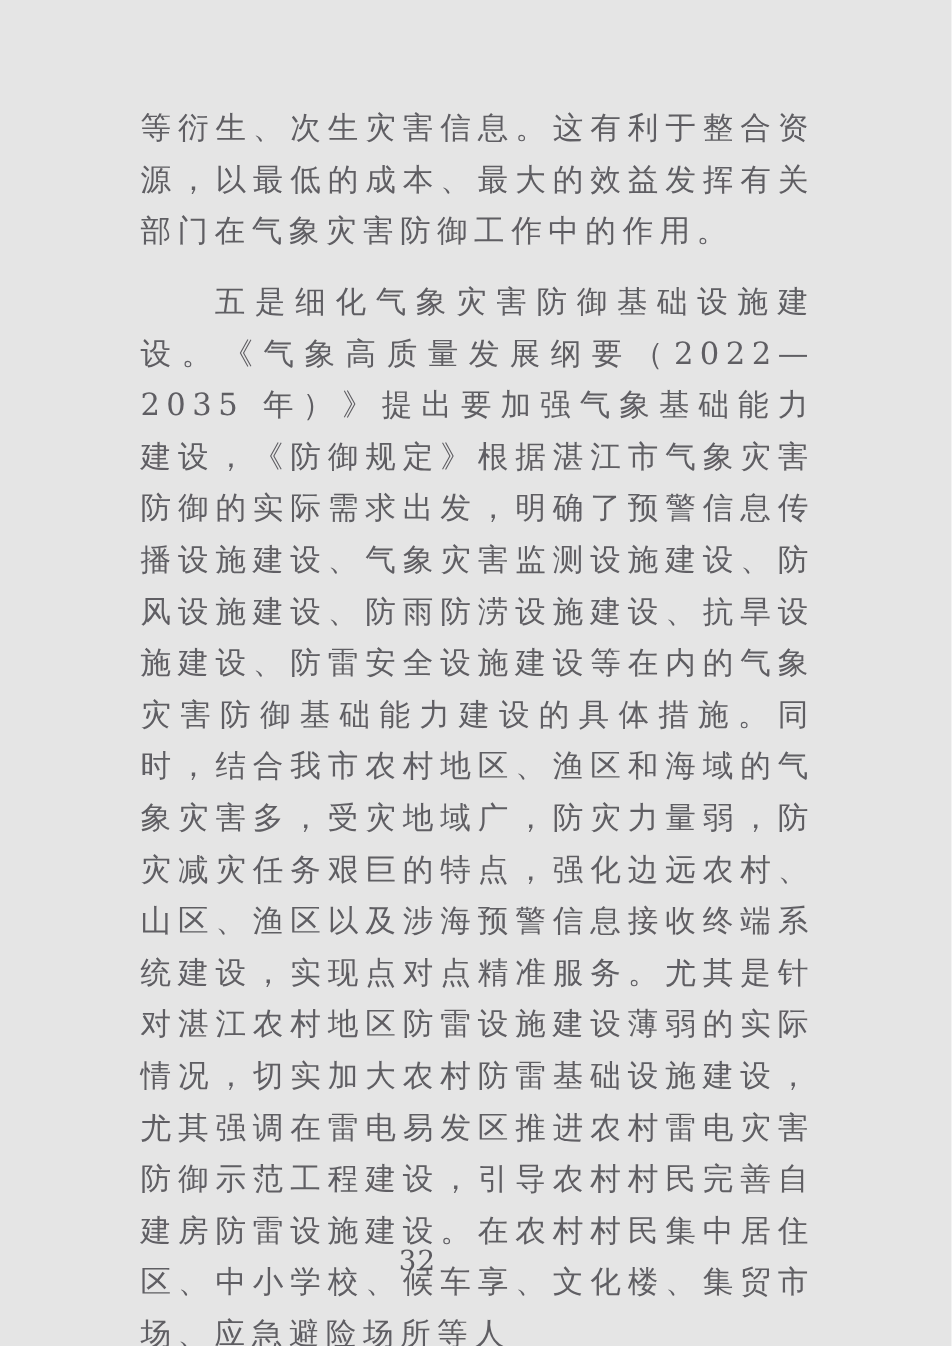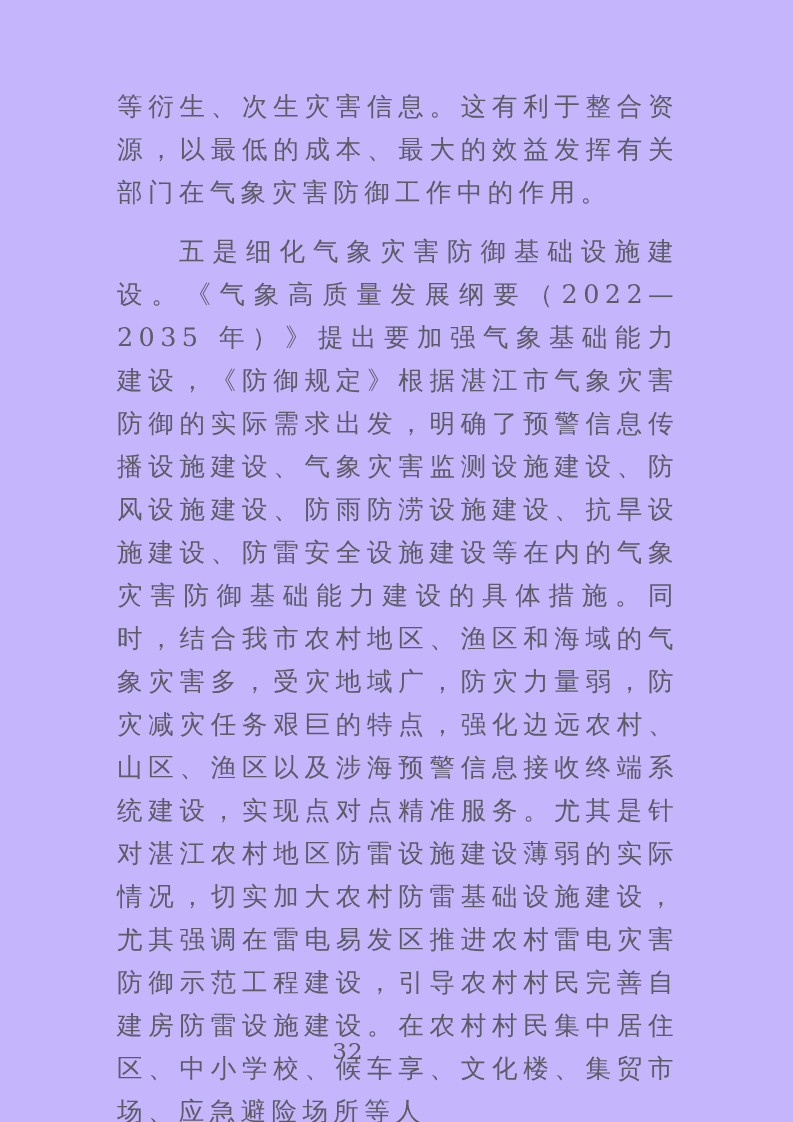--- a/index.html
+++ b/index.html
@@ -14,21 +14,21 @@
     overflow: hidden;
     font-family: "DejaVu Serif", "Liberation Serif", serif;
   }
 
   #page {
     position: absolute;
     left: 0;
     top: 0;
     width: 793px;
     height: 1122px;
-    background: #c4b5fd;
+    background: #e5e5e5;
   }
 
   #text-column {
     position: absolute;
     left: 117px;
     top: 86px;
     width: 562px;
   }
 
   .para {

